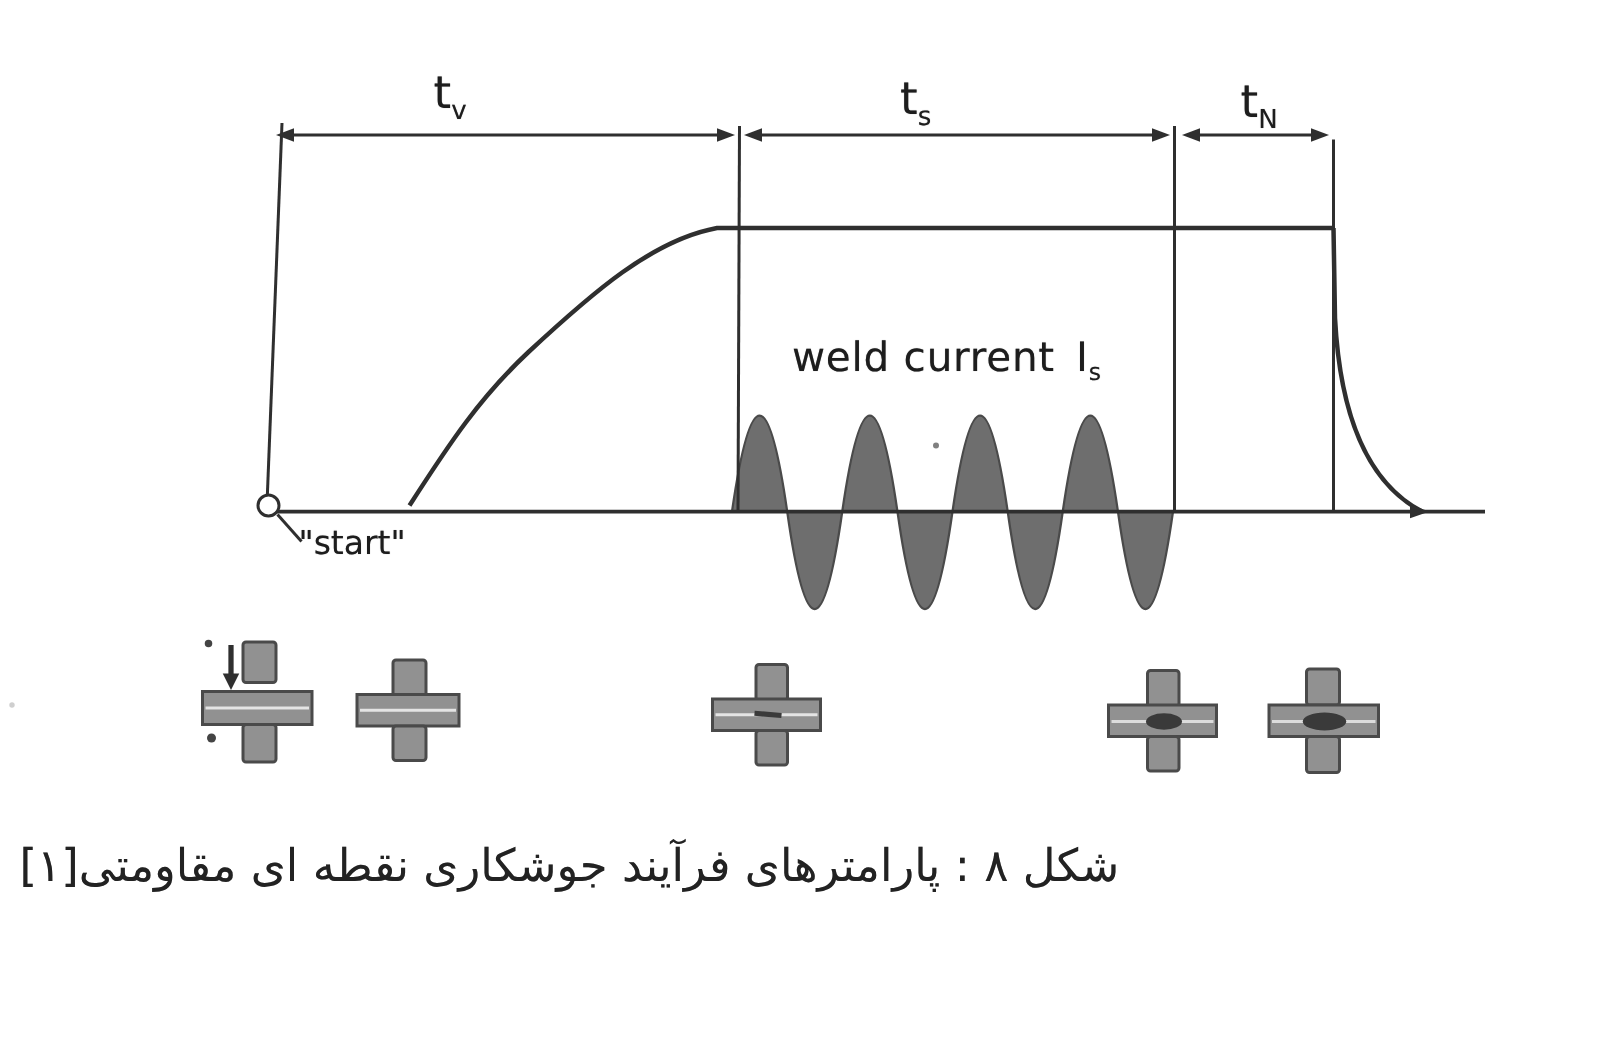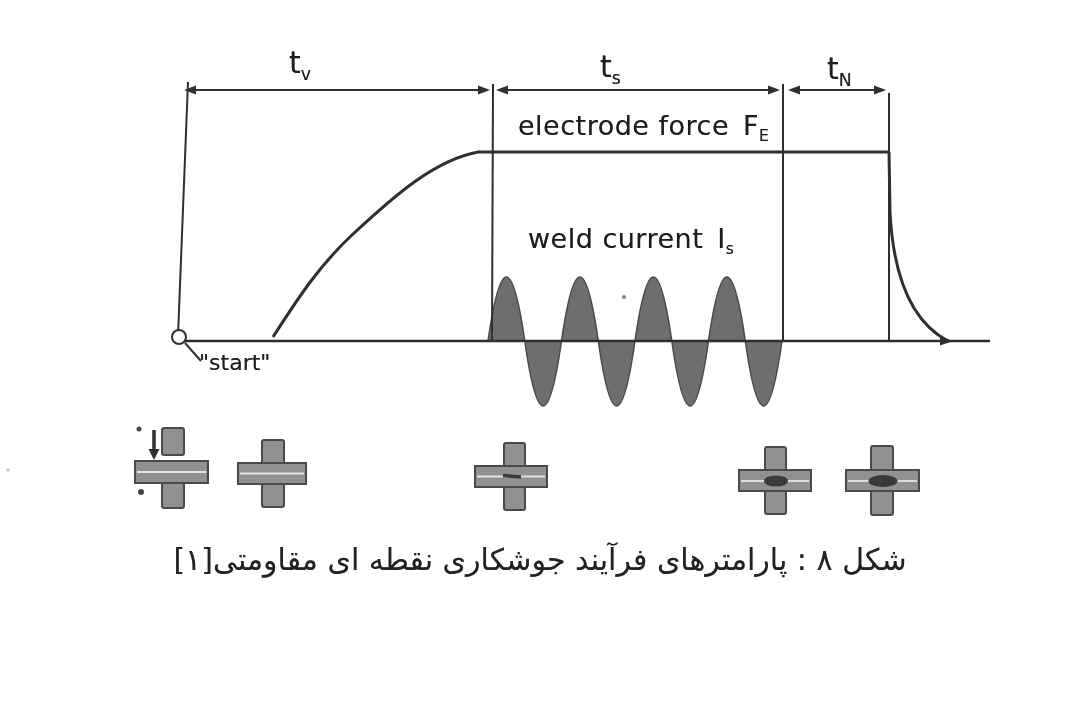--- a/index.html
+++ b/index.html
@@ -24,22 +24,22 @@
   .t-lbl{font-size:30px;}
   .tv{left:289px;top:48px;}
   .ts{left:600px;top:52px;}
   .tn{left:827px;top:54px;}
   .force{left:518px;top:112px;font-size:27px;letter-spacing:.5px;}
   .current{left:528px;top:225px;font-size:27px;letter-spacing:.5px;}
   .sym{margin-left:14px;}
   .start{left:199px;top:352px;font-size:22px;}
   .caption{
     position:absolute;
-    left:13px;top:542px;width:1054px;
-    text-align:center;
+    left:13px;top:560px;width:1054px;
+    text-align:left;
     font-size:30px;
     font-weight:normal;
     color:#222;
     text-shadow:0 0 0.4px rgba(30,30,30,.4);
   }
 </style>
 </head>
 <body>
 
 <div class="page">
@@ -142,23 +142,20 @@
     </g>
 
     <circle cx="624" cy="297" r="2" fill="#555" opacity="0.75"></circle>
     <circle cx="8" cy="470" r="1.8" fill="#888" opacity="0.4"></circle>
   </svg>
 
   <div class="lbl t-lbl tv"><span>t</span><sub>v</sub></div>
   <div class="lbl t-lbl ts"><span>t</span><sub>s</sub></div>
   <div class="lbl t-lbl tn"><span>t</span><sub>N</sub></div>
 
-  <div class="lbl force">
-    <span>electrode force</span><span class="sym"><span>F</span><sub>E</sub></span>
-  </div>
   <div class="lbl current">
     <span>weld current</span><span class="sym"><span>I</span><sub>s</sub></span>
   </div>
 
   <div class="lbl start">"start"</div>
 
   <div class="caption" dir="rtl">شکل ۸ : پارامترهای فرآیند جوشکاری نقطه ای مقاومتی[۱]</div>
 
 </div>
 

